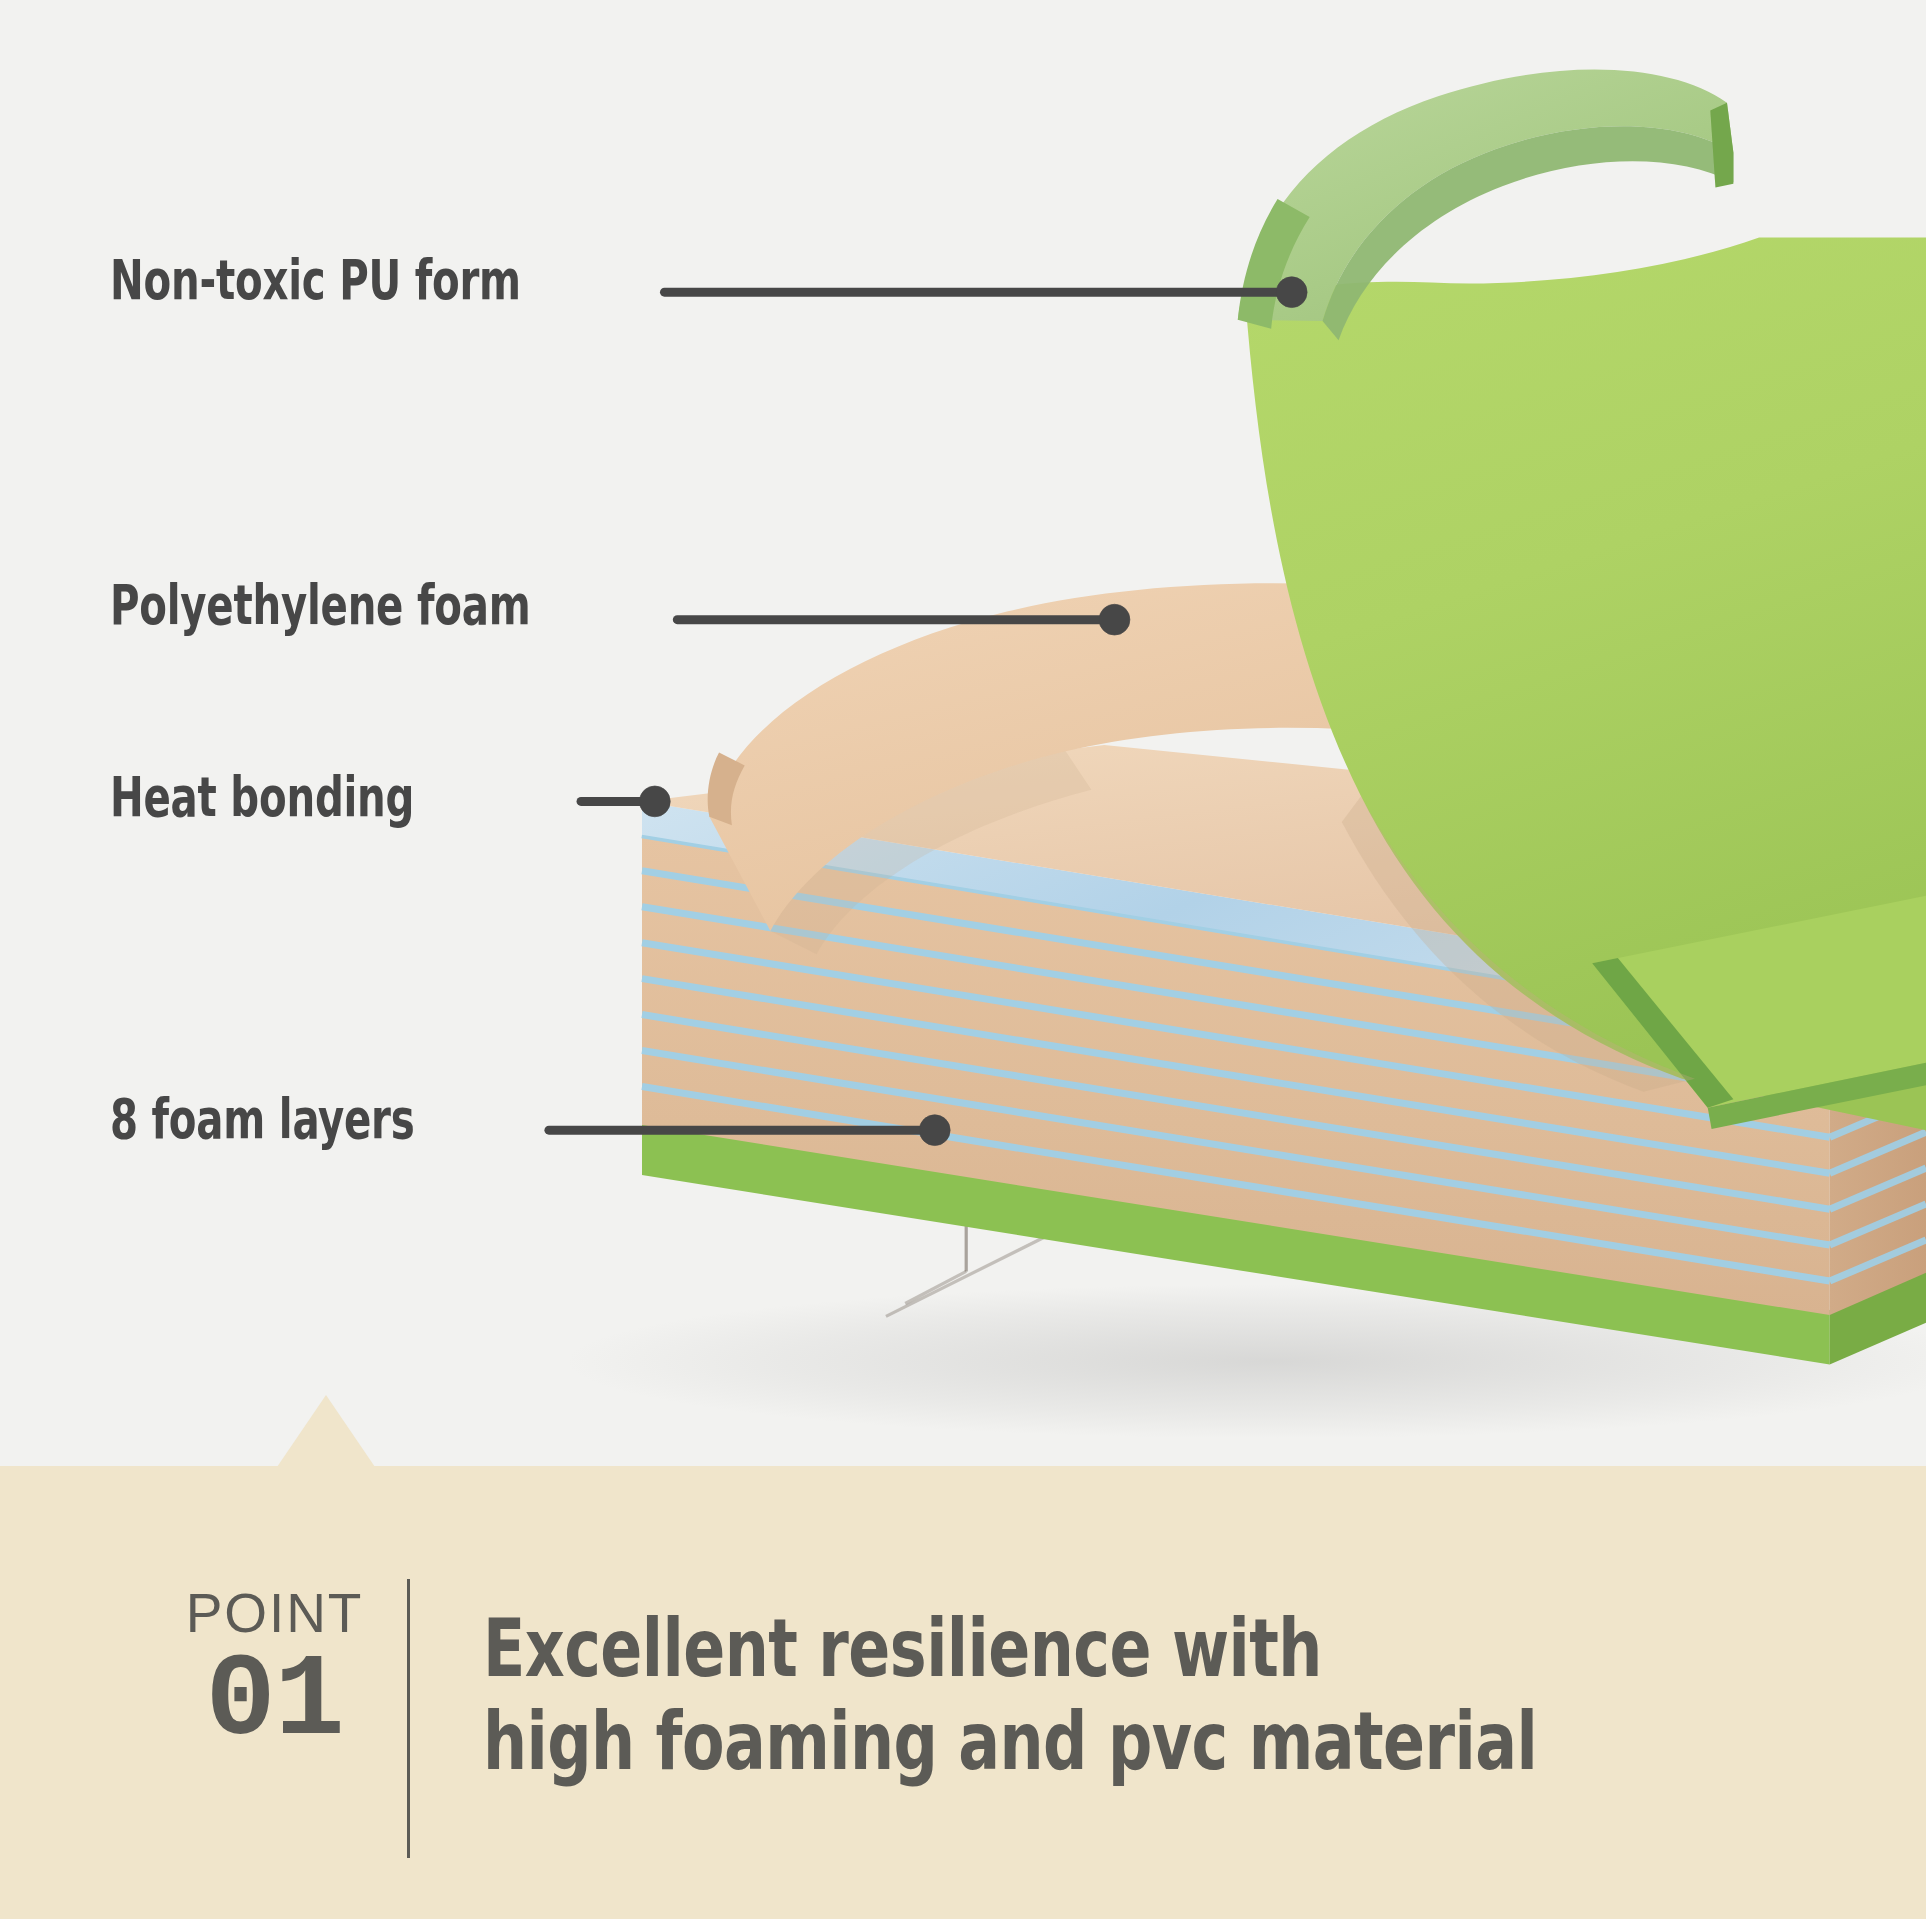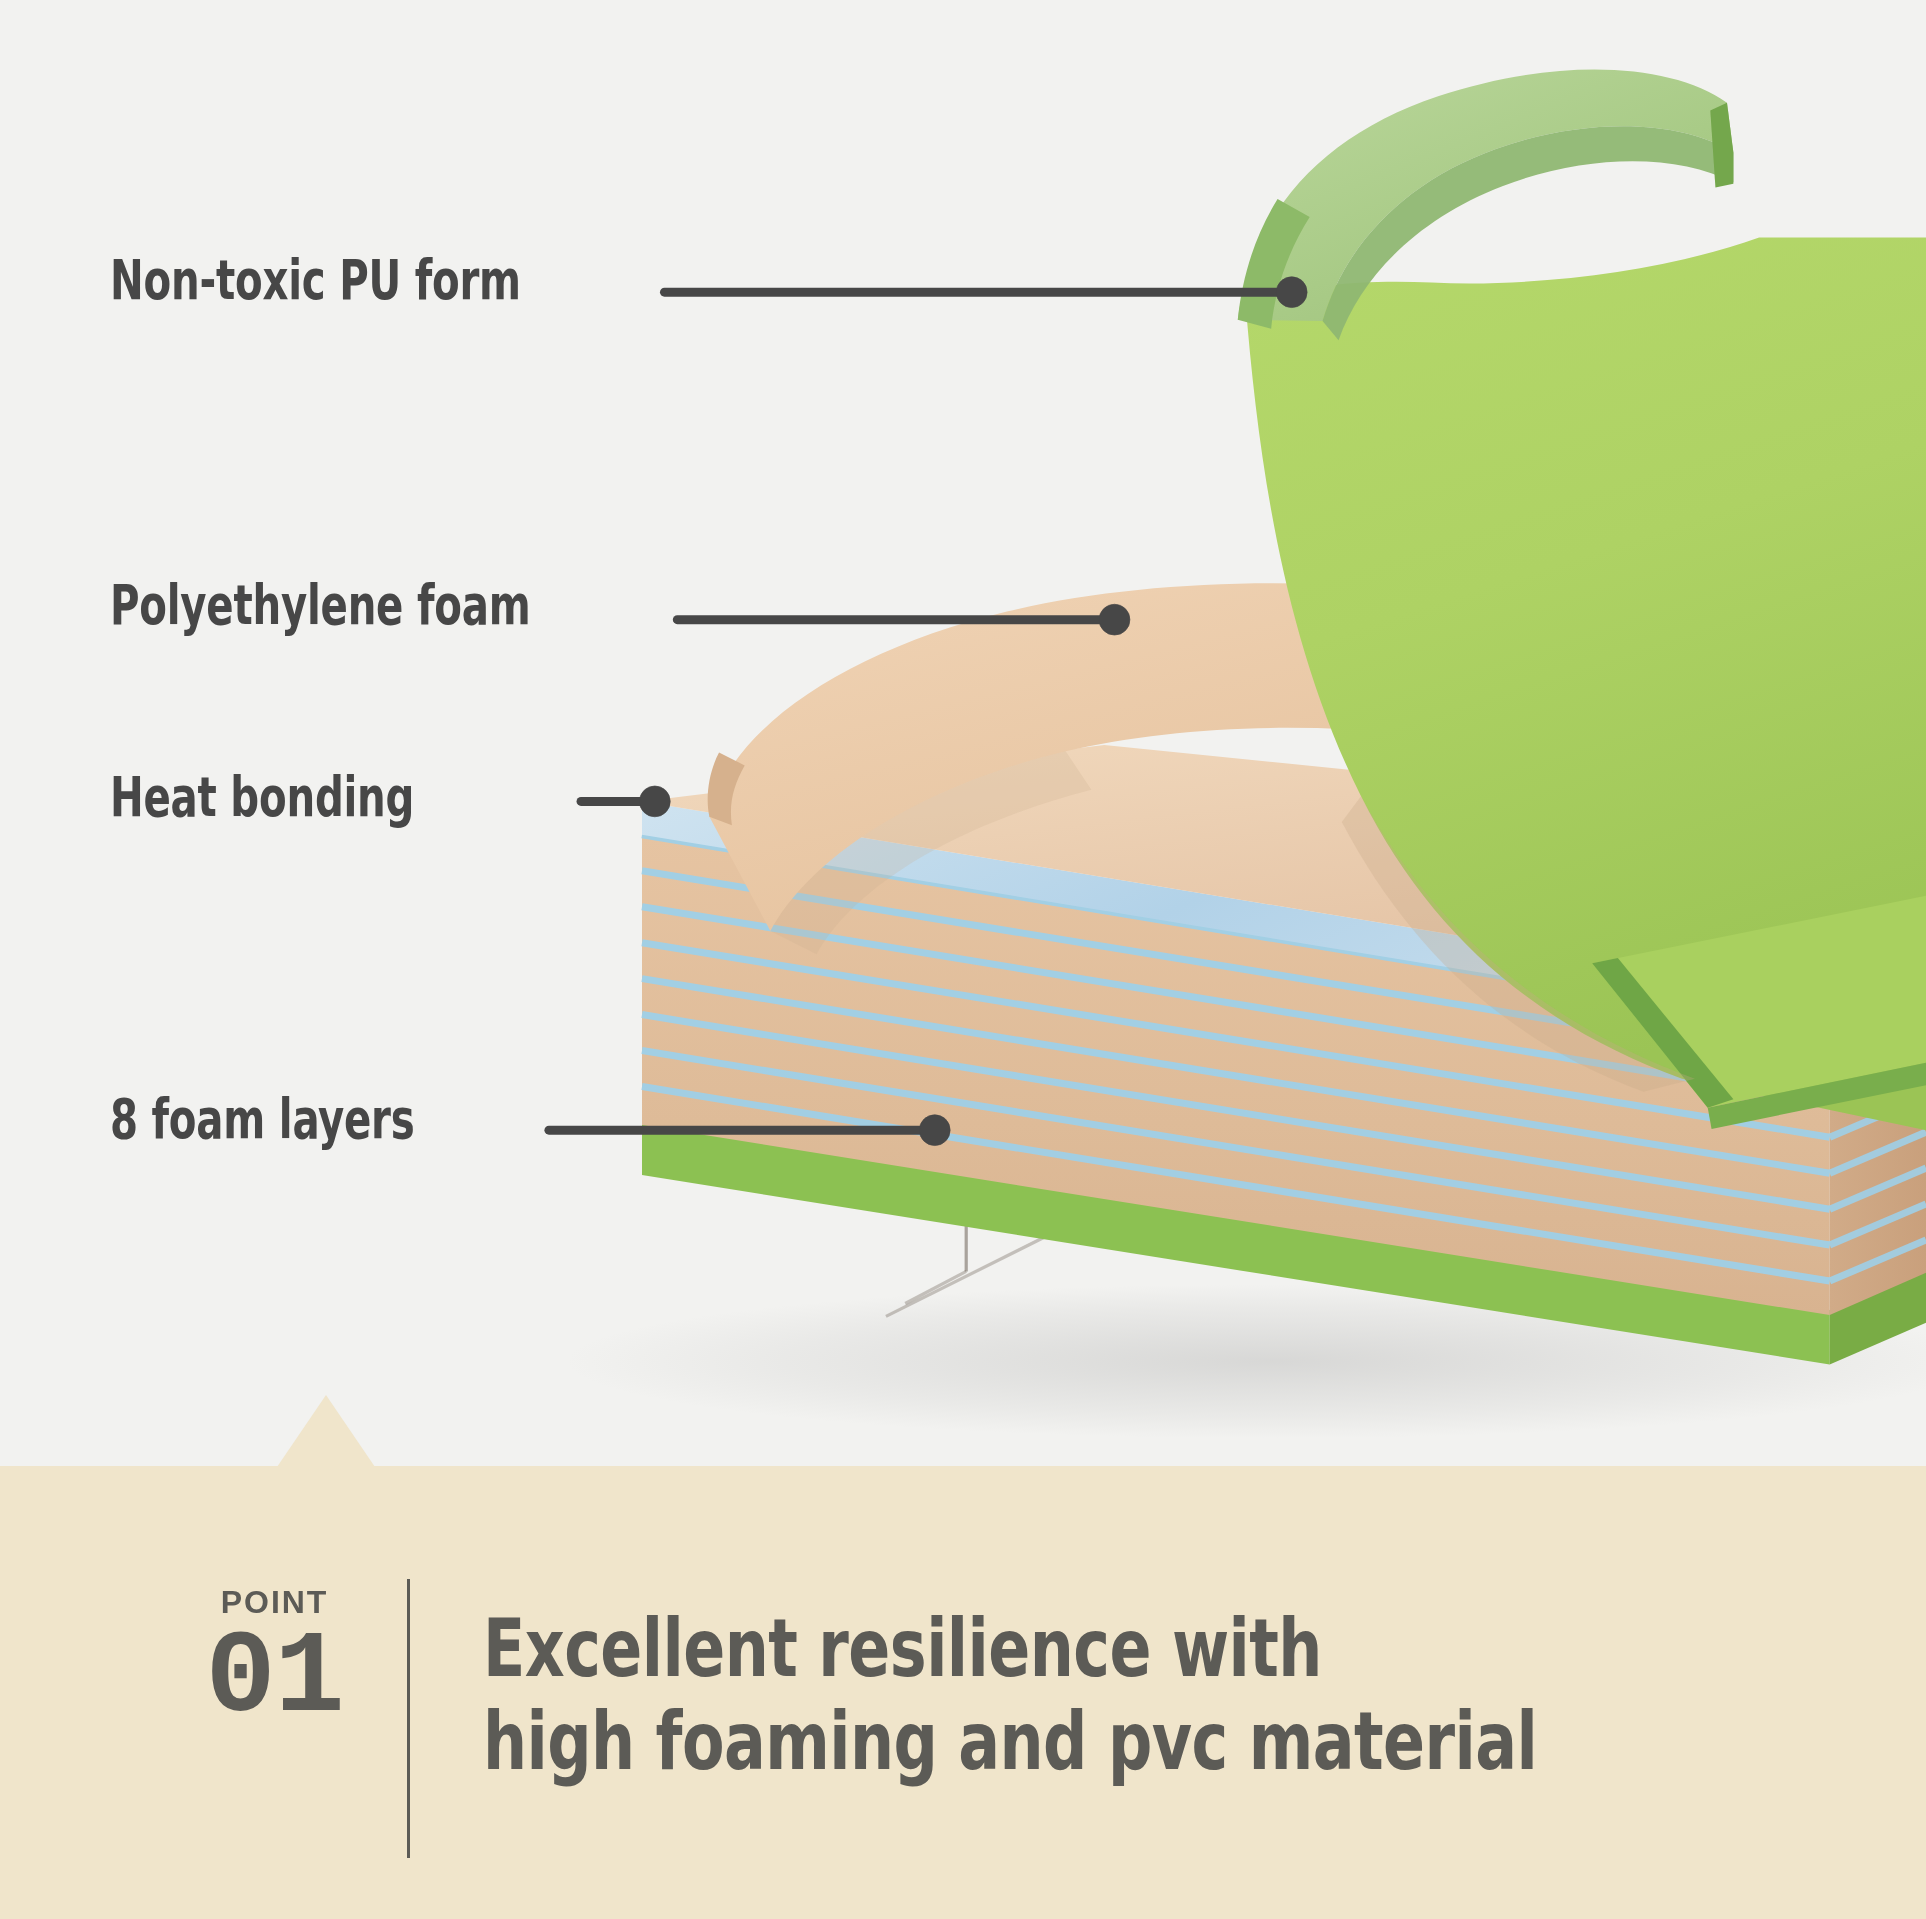--- a/index.html
+++ b/index.html
@@ -70,22 +70,22 @@
   }
   #point-block {
     position: absolute;
     left: 159px;
     top: 1586px;
     width: 231px;
     text-align: center;
     color: #5c5b56;
   }
   #point-word {
-    font-size: 32px;
-    font-weight: 700;
+    font-size: 55px;
+    font-weight: 400;
     letter-spacing: 1.9px;
     line-height: 1;
     font-family: "Liberation Sans", sans-serif;
   }
   #point-number {
     font-size: 117px;
     font-weight: 700;
     line-height: 0.96;
     letter-spacing: -1.3px;
     margin-top: 5.1px;

